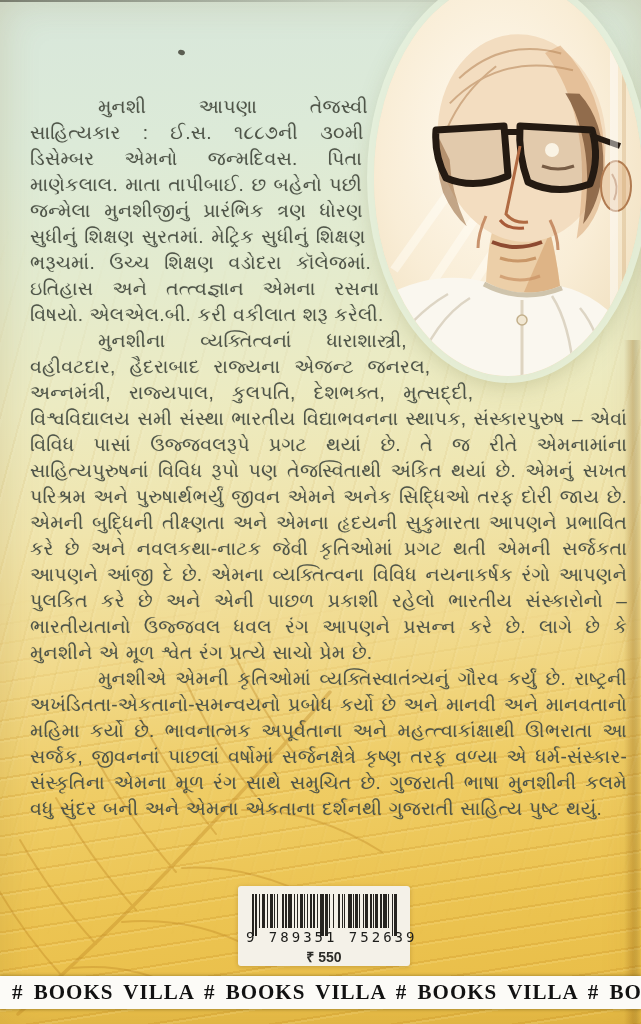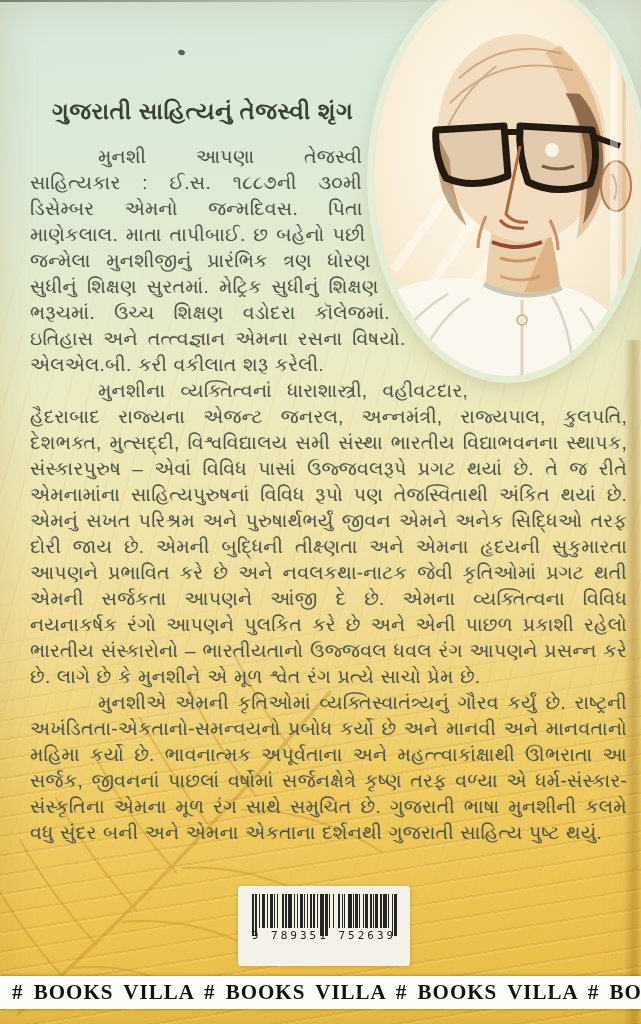--- a/index.html
+++ b/index.html
@@ -46,21 +46,21 @@
     text-indent:68px;letter-spacing:.2px;word-spacing:1px;
     text-shadow:0 0 1px rgba(78,84,72,.25);}
   
   .barcode-label{position:absolute;left:238px;top:886px;width:172px;height:80px;
     background:#f4f1e8;border-radius:3px;box-shadow:0 1px 4px rgba(90,60,10,.25);
     padding:0;box-sizing:border-box;}
   .bars{display:flex;align-items:flex-start;justify-content:center;height:42px;margin-top:8px;}
   .bar{background:#262420;height:34px;flex:none;}
   .bar.tall{height:42px;}
   .barcode-number{margin-top:-7px;text-align:center;font-family:"DejaVu Sans Mono",monospace;
-    font-size:11px;letter-spacing:3px;color:#1d1d1b;white-space:nowrap;}
+    font-size:14px;letter-spacing:3px;color:#1d1d1b;white-space:nowrap;padding-left:8px;}
   .barcode-price{margin-top:2px;text-align:center;font-size:14px;color:#2c2c28;font-weight:bold;}
   
   .footer-strip{position:absolute;left:0;top:976px;width:641px;height:33px;background:#fcfbf7;
     box-shadow:0 -1px 3px rgba(90,70,20,.3), 0 1px 3px rgba(90,70,20,.3);overflow:hidden;}
   .footer-strip .banner-text{font-family:"Liberation Serif",serif;font-weight:bold;font-size:21px;
     line-height:33px;color:#121212;white-space:nowrap;padding-left:12px;letter-spacing:1px;word-spacing:4px;}
 </style>
 </head>
 <body>
 
@@ -158,21 +158,20 @@
       <path d="M 176 240 Q 184 256 184 270" stroke="#bb7a50" stroke-width="3" fill="none" opacity=".8"></path>
       <path d="M 126 296 Q 146 304 166 296" stroke="#c99062" stroke-width="3" fill="none" opacity=".7"></path>
 
       <rect x="236" y="0" width="8" height="396" fill="#ffffff" opacity=".45"></rect>
       <rect x="248" y="0" width="4" height="396" fill="#c09050" opacity=".25"></rect>
     </svg>
   </div>
 
   <div class="content">
     <div class="wrap-spacer"></div>
-    <h1 class="cover-title">ગુજરાતી સાહિત્યનું તેજસ્વી શૃંગ</h1>
     <p>મુનશી આપણા તેજસ્વી સાહિત્યકાર : ઈ.સ. ૧૮૮૭ની ૩૦મી ડિસેમ્બર એમનો જન્મદિવસ. પિતા માણેકલાલ. માતા તાપીબાઈ. છ બહેનો પછી જન્મેલા મુનશીજીનું પ્રારંભિક ત્રણ ધોરણ સુધીનું શિક્ષણ સુરતમાં. મેટ્રિક સુધીનું શિક્ષણ ભરૂચમાં. ઉચ્ચ શિક્ષણ વડોદરા કૉલેજમાં. ઇતિહાસ અને તત્ત્વજ્ઞાન એમના રસના વિષયો. એલએલ.બી. કરી વકીલાત શરૂ કરેલી.</p>
     <p>મુનશીના વ્યક્તિત્વનાં ધારાશાસ્ત્રી, વહીવટદાર, હૈદરાબાદ રાજ્યના એજન્ટ જનરલ, અન્નમંત્રી, રાજ્યપાલ, કુલપતિ, દેશભક્ત, મુત્સદ્દી, વિશ્વવિદ્યાલય સમી સંસ્થા ભારતીય વિદ્યાભવનના સ્થાપક, સંસ્કારપુરુષ – એવાં વિવિધ પાસાં ઉજ્જવલરૂપે પ્રગટ થયાં છે. તે જ રીતે એમનામાંના સાહિત્યપુરુષનાં વિવિધ રૂપો પણ તેજસ્વિતાથી અંકિત થયાં છે. એમનું સખત પરિશ્રમ અને પુરુષાર્થભર્યું જીવન એમને અનેક સિદ્ધિઓ તરફ દોરી જાય છે. એમની બુદ્ધિની તીક્ષ્ણતા અને એમના હૃદયની સુકુમારતા આપણને પ્રભાવિત કરે છે અને નવલકથા-નાટક જેવી કૃતિઓમાં પ્રગટ થતી એમની સર્જકતા આપણને આંજી દે છે. એમના વ્યક્તિત્વના વિવિધ નયનાકર્ષક રંગો આપણને પુલકિત કરે છે અને એની પાછળ પ્રકાશી રહેલો ભારતીય સંસ્કારોનો – ભારતીયતાનો ઉજ્જવલ ધવલ રંગ આપણને પ્રસન્ન કરે છે. લાગે છે કે મુનશીને એ મૂળ શ્વેત રંગ પ્રત્યે સાચો પ્રેમ છે.</p>
     <p>મુનશીએ એમની કૃતિઓમાં વ્યક્તિસ્વાતંત્ર્યનું ગૌરવ કર્યું છે. રાષ્ટ્રની અખંડિતતા-એકતાનો-સમન્વયનો પ્રબોધ કર્યો છે અને માનવી અને માનવતાનો મહિમા કર્યો છે. ભાવનાત્મક અપૂર્વતાના અને મહત્ત્વાકાંક્ષાથી ઊભરાતા આ સર્જક, જીવનનાં પાછલાં વર્ષોમાં સર્જનક્ષેત્રે કૃષ્ણ તરફ વળ્યા એ ધર્મ-સંસ્કાર-સંસ્કૃતિના એમના મૂળ રંગ સાથે સમુચિત છે. ગુજરાતી ભાષા મુનશીની કલમે વધુ સુંદર બની અને એમના એકતાના દર્શનથી ગુજરાતી સાહિત્ય પુષ્ટ થયું.</p>
   </div>
 
   <div class="right-fold"></div>
 
   <div class="barcode-label">
     <div class="bars">
         <div class="bar tall" style="width: 2.5px; margin-right: 1.25px;"></div>
@@ -210,19 +209,20 @@
         <div class="bar" style="width: 1.25px; margin-right: 1.25px;"></div>
         <div class="bar" style="width: 1.25px; margin-right: 1.25px;"></div>
         <div class="bar" style="width: 2.5px; margin-right: 2.5px;"></div>
         <div class="bar" style="width: 1.25px; margin-right: 1.25px;"></div>
         <div class="bar" style="width: 3.75px; margin-right: 1.25px;"></div>
         <div class="bar" style="width: 1.25px; margin-right: 2.5px;"></div>
         <div class="bar tall" style="width: 1.25px; margin-right: 1.25px;"></div>
         <div class="bar tall" style="width: 2.5px; margin-right: 0px;"></div>
       </div>
     <div class="barcode-number">9 789351 752639</div>
+    <div class="barcode-price">₹ 550</div>
   </div>
 
   <div class="footer-strip">
     <div class="banner-text"># BOOKS VILLA # BOOKS VILLA # BOOKS VILLA # BOOKS VILLA #</div>
   </div>
 
 </div>
 
 </body></html>

